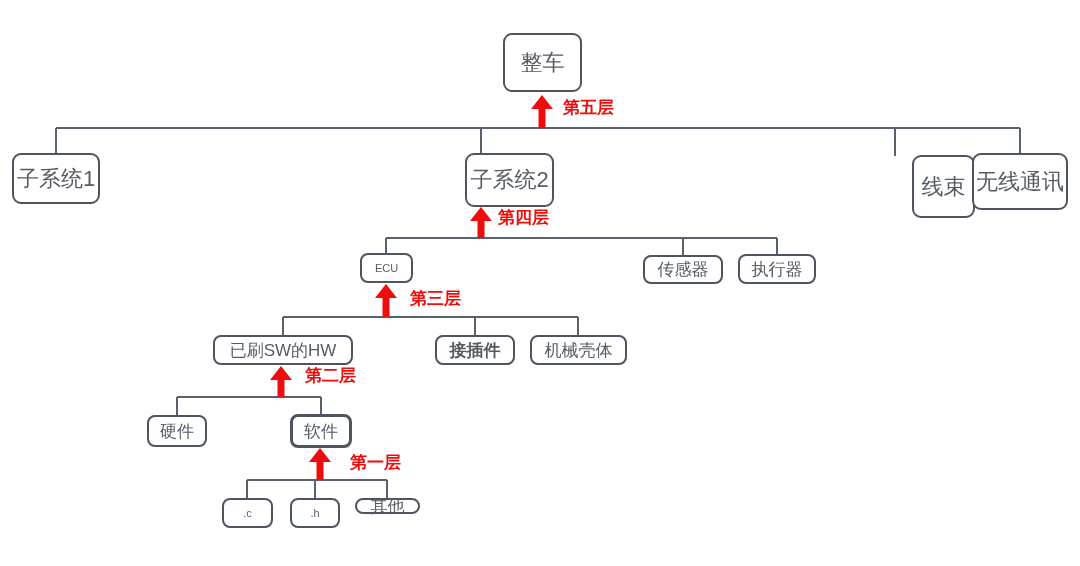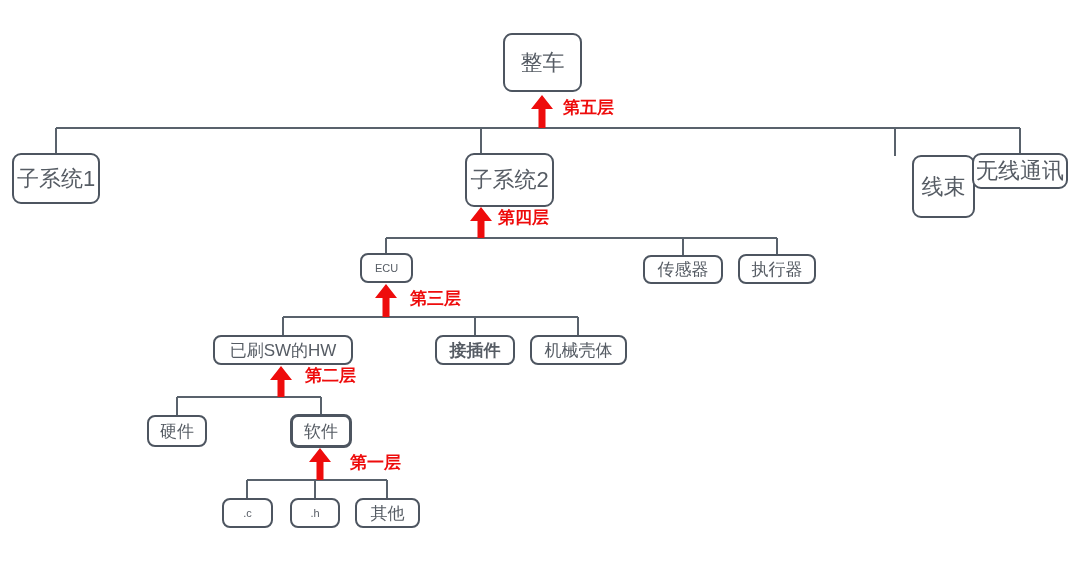--- a/index.html
+++ b/index.html
@@ -53,36 +53,36 @@
     <path class="arrow" d="M386,284 L397,298 L389.5,298 L389.5,317 L382.5,317 L382.5,298 L375,298 Z"></path>
     <path class="arrow" d="M281,366 L292,380 L284.5,380 L284.5,397 L277.5,397 L277.5,380 L270,380 Z"></path>
     <path class="arrow" d="M320,448 L331,462 L323.5,462 L323.5,480 L316.5,480 L316.5,462 L309,462 Z"></path>
   </svg>
 
   <div class="node" style="left:503px;top:33px;width:79px;height:59px;">整车</div>
 
   <div class="node" style="left:12px;top:153px;width:88px;height:51px;">子系统1</div>
   <div class="node" style="left:437px;top:153px;width:89px;height:54px;margin-left:28px;">子系统2</div>
   <div class="node" style="left:912px;top:155px;width:63px;height:63px;">线束</div>
-  <div class="node" style="left:972px;top:153px;width:96px;height:36px;">无线通讯</div>
+  <div class="node" style="left:972px;top:153px;width:96px;height:57px;">无线通讯</div>
 
   <div class="node small tiny" style="left:360px;top:253px;width:53px;height:30px;">ECU</div>
   <div class="node small" style="left:643px;top:255px;width:80px;height:29px;">传感器</div>
   <div class="node small" style="left:738px;top:254px;width:78px;height:30px;">执行器</div>
 
   <div class="node small" style="left:213px;top:335px;width:140px;height:30px;">已刷SW的HW</div>
   <div class="node small" style="left:435px;top:335px;width:80px;height:30px;font-weight:bold;">接插件</div>
   <div class="node small" style="left:530px;top:335px;width:97px;height:30px;">机械壳体</div>
 
   <div class="node small" style="left:147px;top:415px;width:60px;height:32px;">硬件</div>
   <div class="node small thick" style="left:290px;top:414px;width:62px;height:34px;">软件</div>
 
   <div class="node small tiny" style="left:222px;top:498px;width:51px;height:30px;">.c</div>
   <div class="node small tiny" style="left:290px;top:498px;width:50px;height:30px;">.h</div>
-  <div class="node small" style="left:355px;top:498px;width:65px;height:30px;">其他</div>
+  <div class="node small" style="left:355px;top:498px;width:65px;height:16px;">其他</div>
 
   <div class="level-label" style="left:563px;top:99px;">第五层</div>
   <div class="level-label" style="left:498px;top:209px;">第四层</div>
   <div class="level-label" style="left:410px;top:290px;">第三层</div>
   <div class="level-label" style="left:305px;top:367px;">第二层</div>
   <div class="level-label" style="left:350px;top:454px;">第一层</div>
 
 </div>
 
 </body></html>

